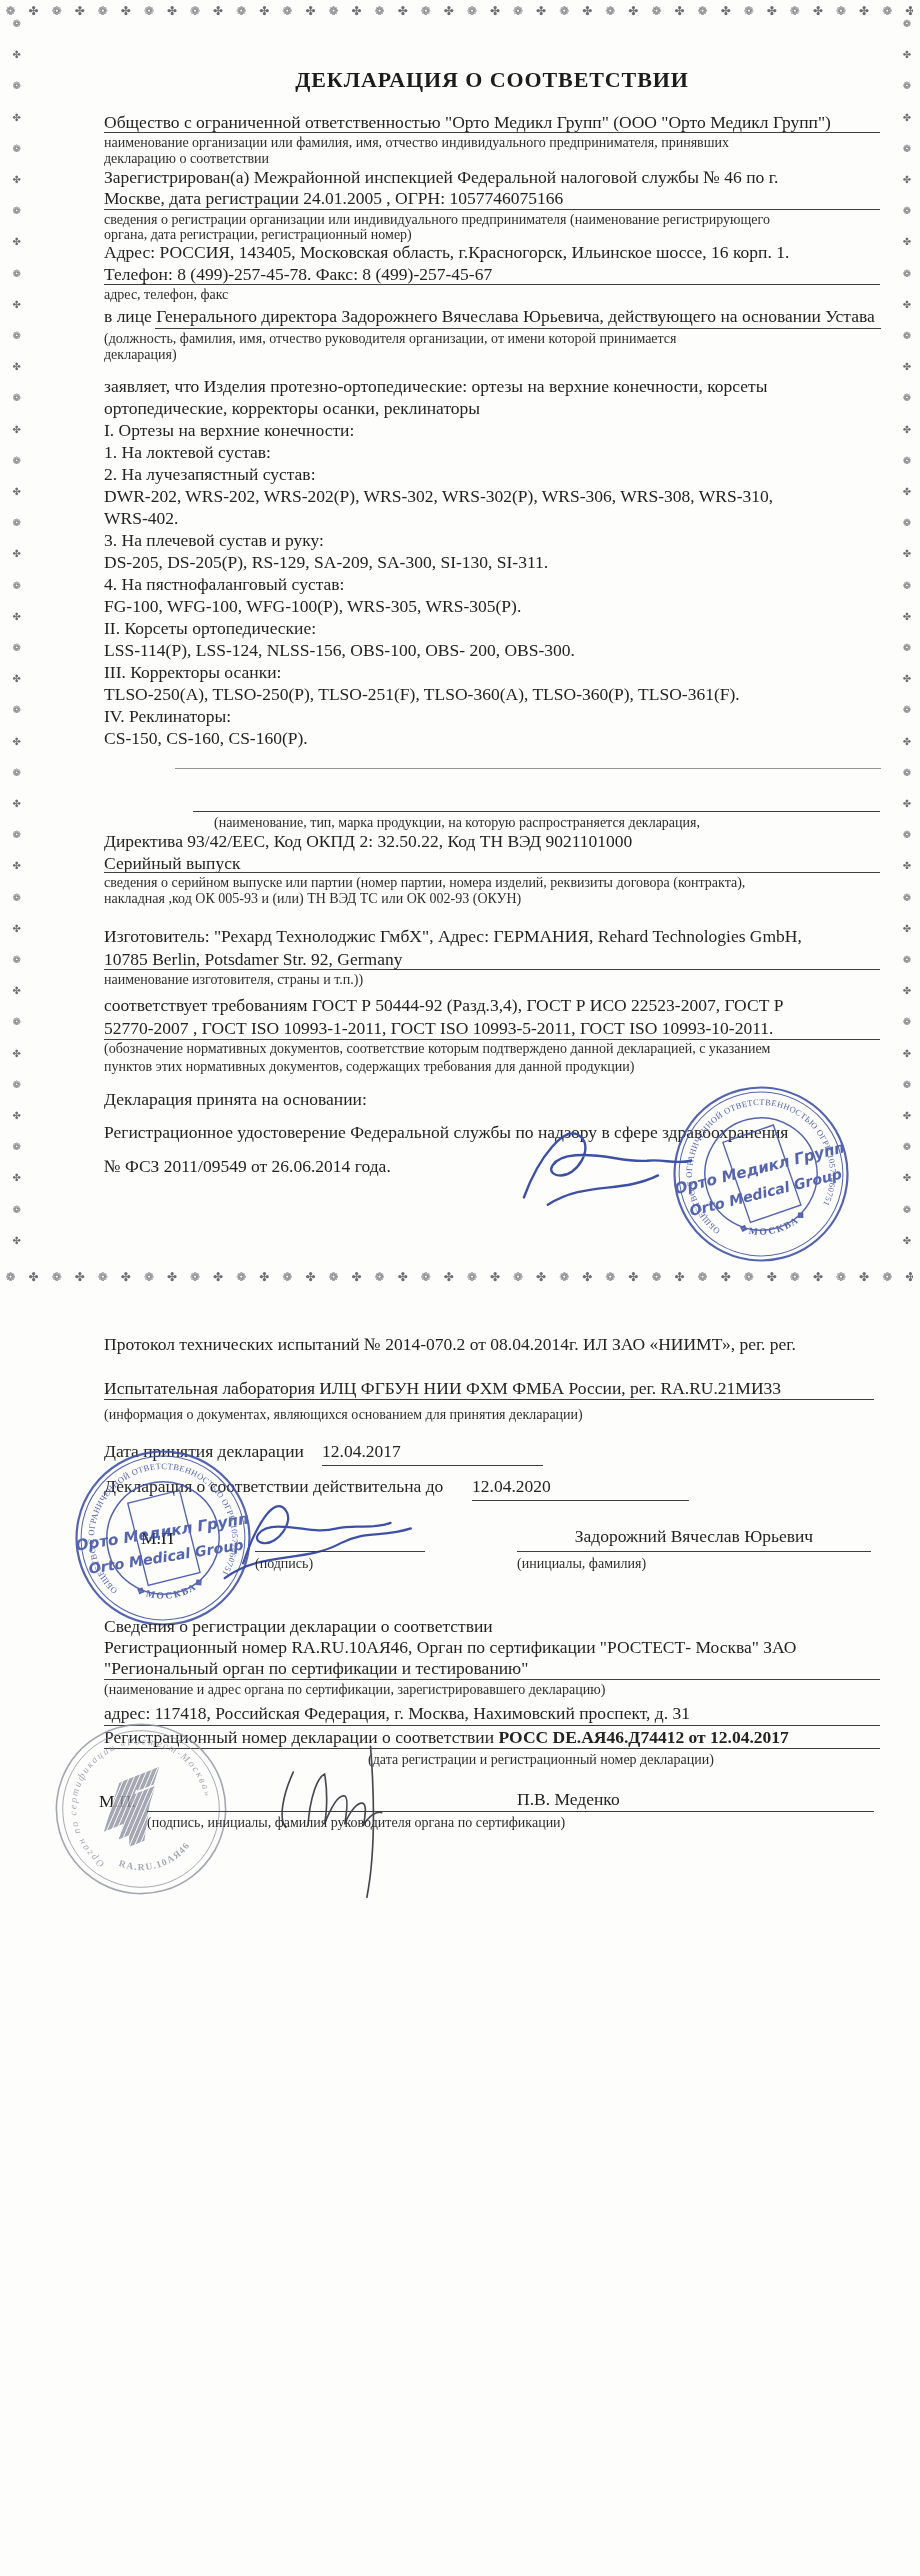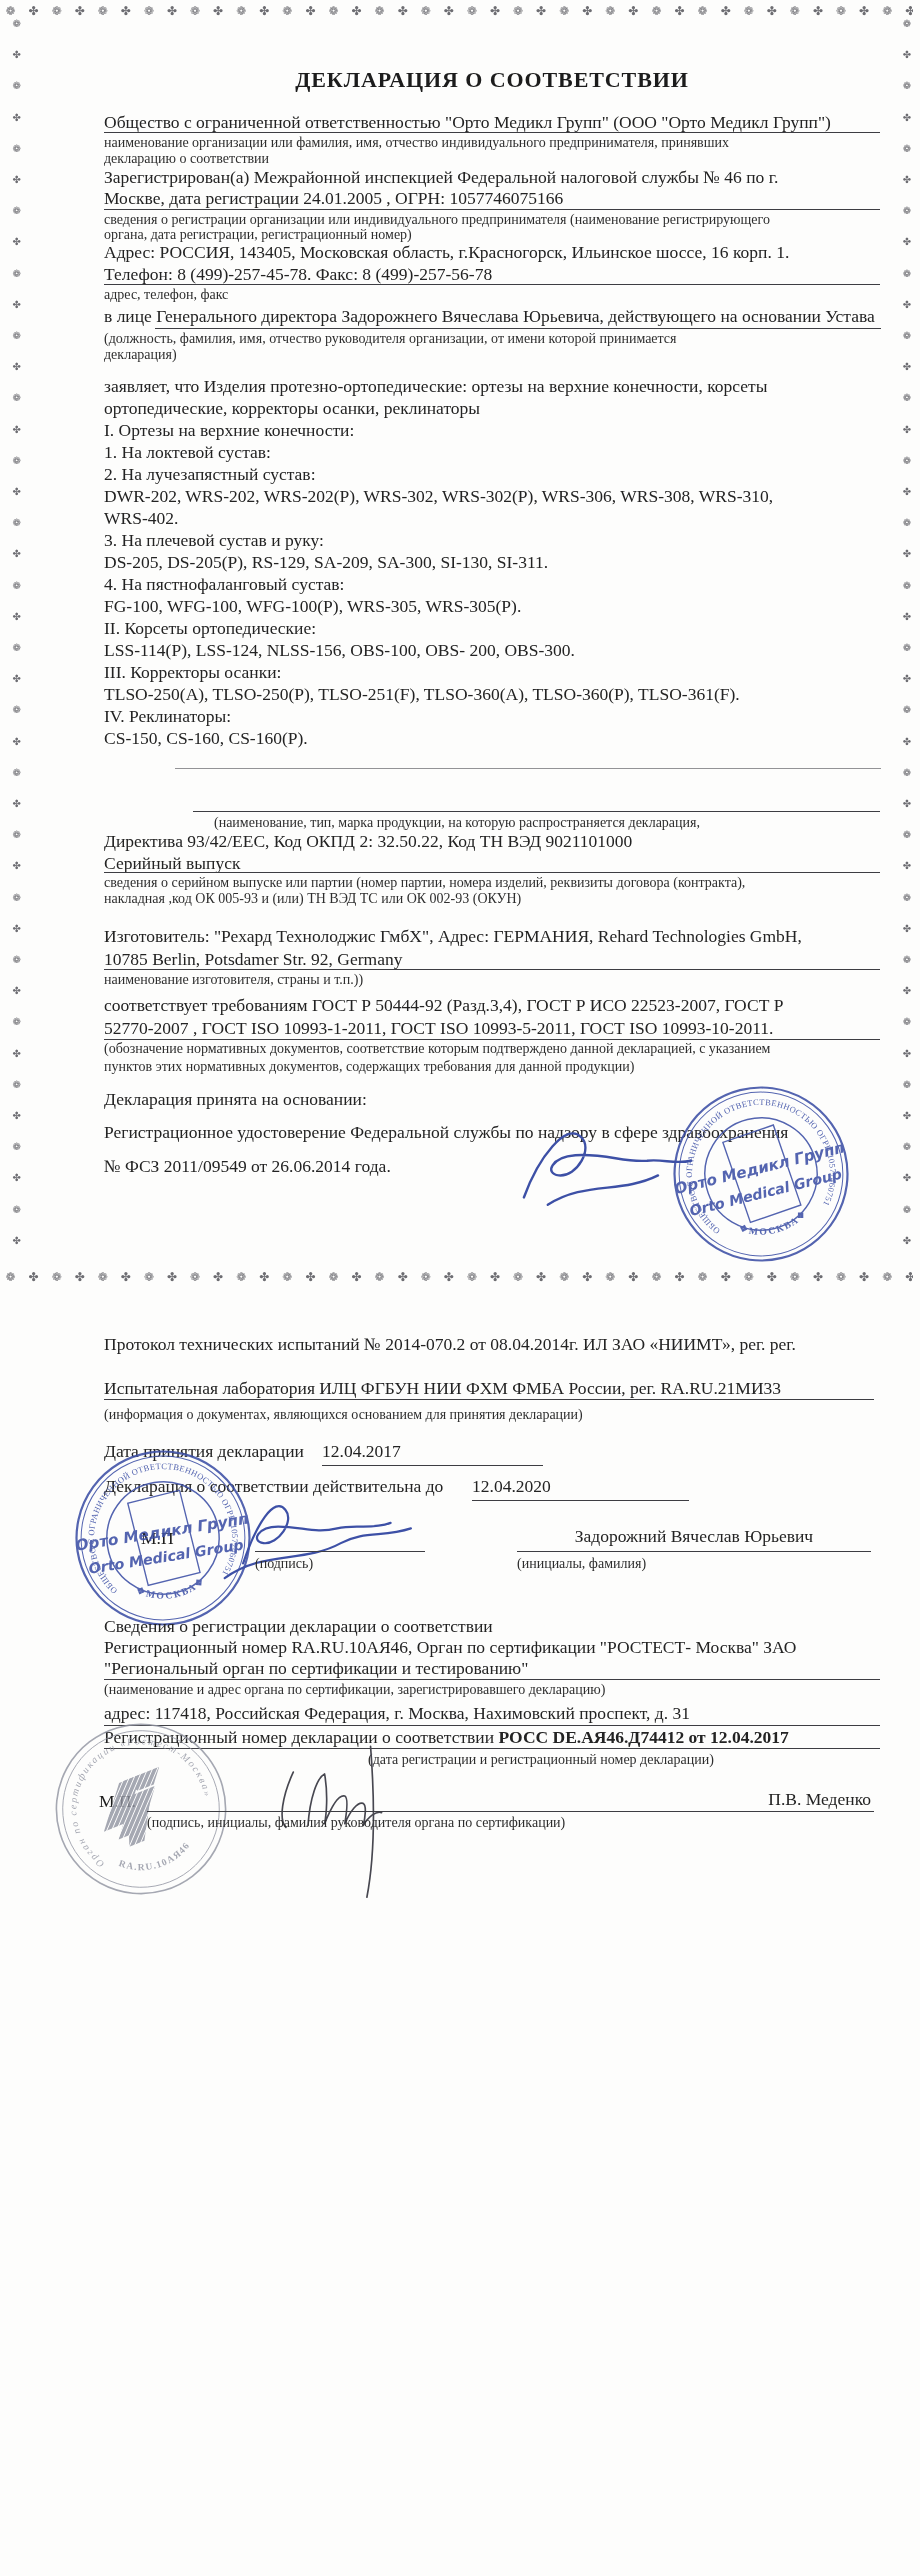--- a/index.html
+++ b/index.html
@@ -43,21 +43,21 @@
   <div class="c" style="top:135px">наименование организации или фамилия, имя, отчество индивидуального предпринимателя, принявших</div>
   <div class="c" style="top:151px">декларацию о соответствии</div>
 
   <div class="l" style="top:167px">Зарегистрирован(а) Межрайонной инспекцией Федеральной налоговой службы № 46 по г.</div>
   <div class="l" style="top:188px">Москве, дата регистрации 24.01.2005 , ОГРН: 1057746075166</div>
   <div class="rule" style="top:209px;left:104px;width:776px"></div>
   <div class="c" style="top:212px">сведения о регистрации организации или индивидуального предпринимателя (наименование регистрирующего</div>
   <div class="c" style="top:227px">органа, дата регистрации, регистрационный номер)</div>
 
   <div class="l" style="top:242px">Адрес: РОССИЯ, 143405, Московская область, г.Красногорск, Ильинское шоссе, 16 корп. 1.</div>
-  <div class="l" style="top:264px">Телефон: 8 (499)-257-45-78. Факс: 8 (499)-257-56-78</div>
+  <div class="l" style="top:264px">Телефон: 8 (499)-257-45-78. Факс: 8 (499)-257-45-67</div>
   <div class="rule" style="top:284px;left:104px;width:776px"></div>
   <div class="c" style="top:287px">адрес, телефон, факс</div>
 
   <div class="l" style="top:306px"><span>в лице </span><span>Генерального директора Задорожнего Вячеслава Юрьевича, действующего на основании Устава</span></div>
   <div class="rule" style="top:328px;left:155px;width:726px"></div>
   <div class="c" style="top:331px">(должность, фамилия, имя, отчество руководителя организации, от имени которой принимается</div>
   <div class="c" style="top:347px">декларация)</div>
 
   <div class="flow" style="top:375px">
     <div>заявляет, что Изделия протезно-ортопедические: ортезы на верхние конечности, корсеты</div>
@@ -210,18 +210,18 @@
       <text font-size="10.5" letter-spacing="1.5" font-weight="bold" text-anchor="middle"><textPath href="#botC" startOffset="50%">RA.RU.10АЯ46</textPath></text>
     </g>
   </svg>
 
   <svg class="sig" style="left:262px;top:1739px;stroke:var(--sig-dark);stroke-width:1.8" width="184" height="161" viewBox="0 0 200 175">
     <path d="M34,36 C22,62 18,88 26,96"></path>
     <path d="M50,94 C52,64 60,42 68,38 C72,60 70,82 68,92 C76,72 84,60 90,62 C94,64 92,80 90,92 C96,78 104,68 110,70 C114,72 112,86 110,94 C116,84 124,78 130,80"></path>
     <path d="M118,8 C122,60 124,120 114,172"></path>
   </svg>
 
-  <div class="l" style="top:1789px;left:517px;width:354px;text-align:right">П.В. Меденко</div>
+  <div class="l" style="top:1789px;left:517px;width:354px;text-align:left">П.В. Меденко</div>
   <div class="rule" style="top:1811px;left:147px;width:727px"></div>
   <div class="c" style="top:1815px;left:147px;width:727px">(подпись, инициалы, фамилия руководителя органа по сертификации)</div>
 
 </div>
 
 
 </body></html>

